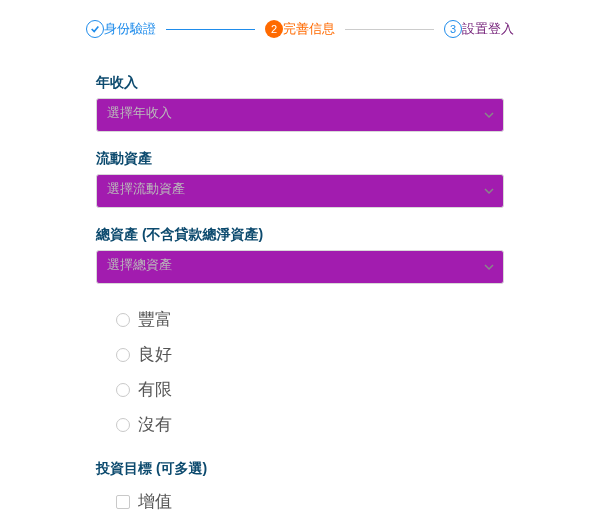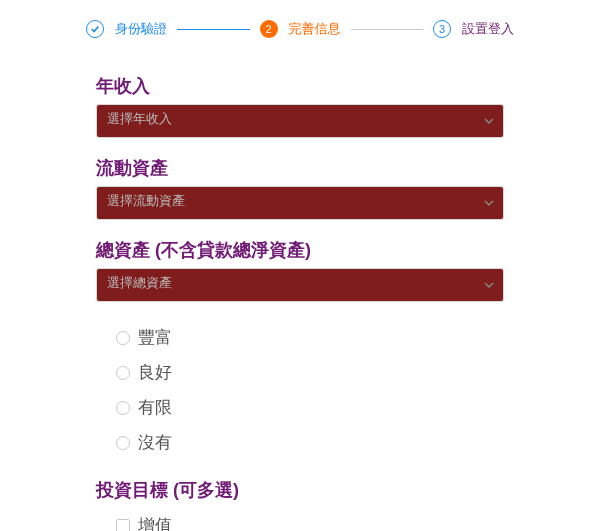--- a/index.html
+++ b/index.html
@@ -16,21 +16,21 @@
   }
   
   .stepper {
     display: flex;
     align-items: center;
     padding: 0 50px 18px 50px;
   }
   .step {
     display: flex;
     align-items: center;
-    gap: 11px;
+    gap: 0;
     font-size: 13px;
     white-space: nowrap;
   }
   .step-circle {
     width: 18px; height: 18px;
     border-radius: 50%;
     display: flex; align-items: center; justify-content: center;
     font-size: 11px;
     line-height: 1;
   }
@@ -45,35 +45,35 @@
     flex: 1;
     height: 1px;
     background: #ccc;
     margin: 0 10px;
   }
   .step-line.done { background: #1f8ceb; }
   
   .form { padding: 0 60px; }
   .field { margin-top: 18px; }
   .field-label {
-    font-size: 18px;
+    font-size: 14px;
     font-weight: 700;
-    color: #701a75;
+    color: #0c4a6e;
     margin-bottom: 6px;
     display: block;
   }
   .select {
     position: relative;
     width: 100%;
   }
   .select-box {
     width: 100%;
     border: 1px solid #d8d8d8;
     border-radius: 3px;
-    background: #7f1d1d;
+    background: #a21caf;
     height: 34px;
     padding: 0 28px 4px 10px;
     font-size: 13px;
     color: #bababa;
     display: flex;
     align-items: center;
     cursor: pointer;
   }
   .select-caret {
     position: absolute;

